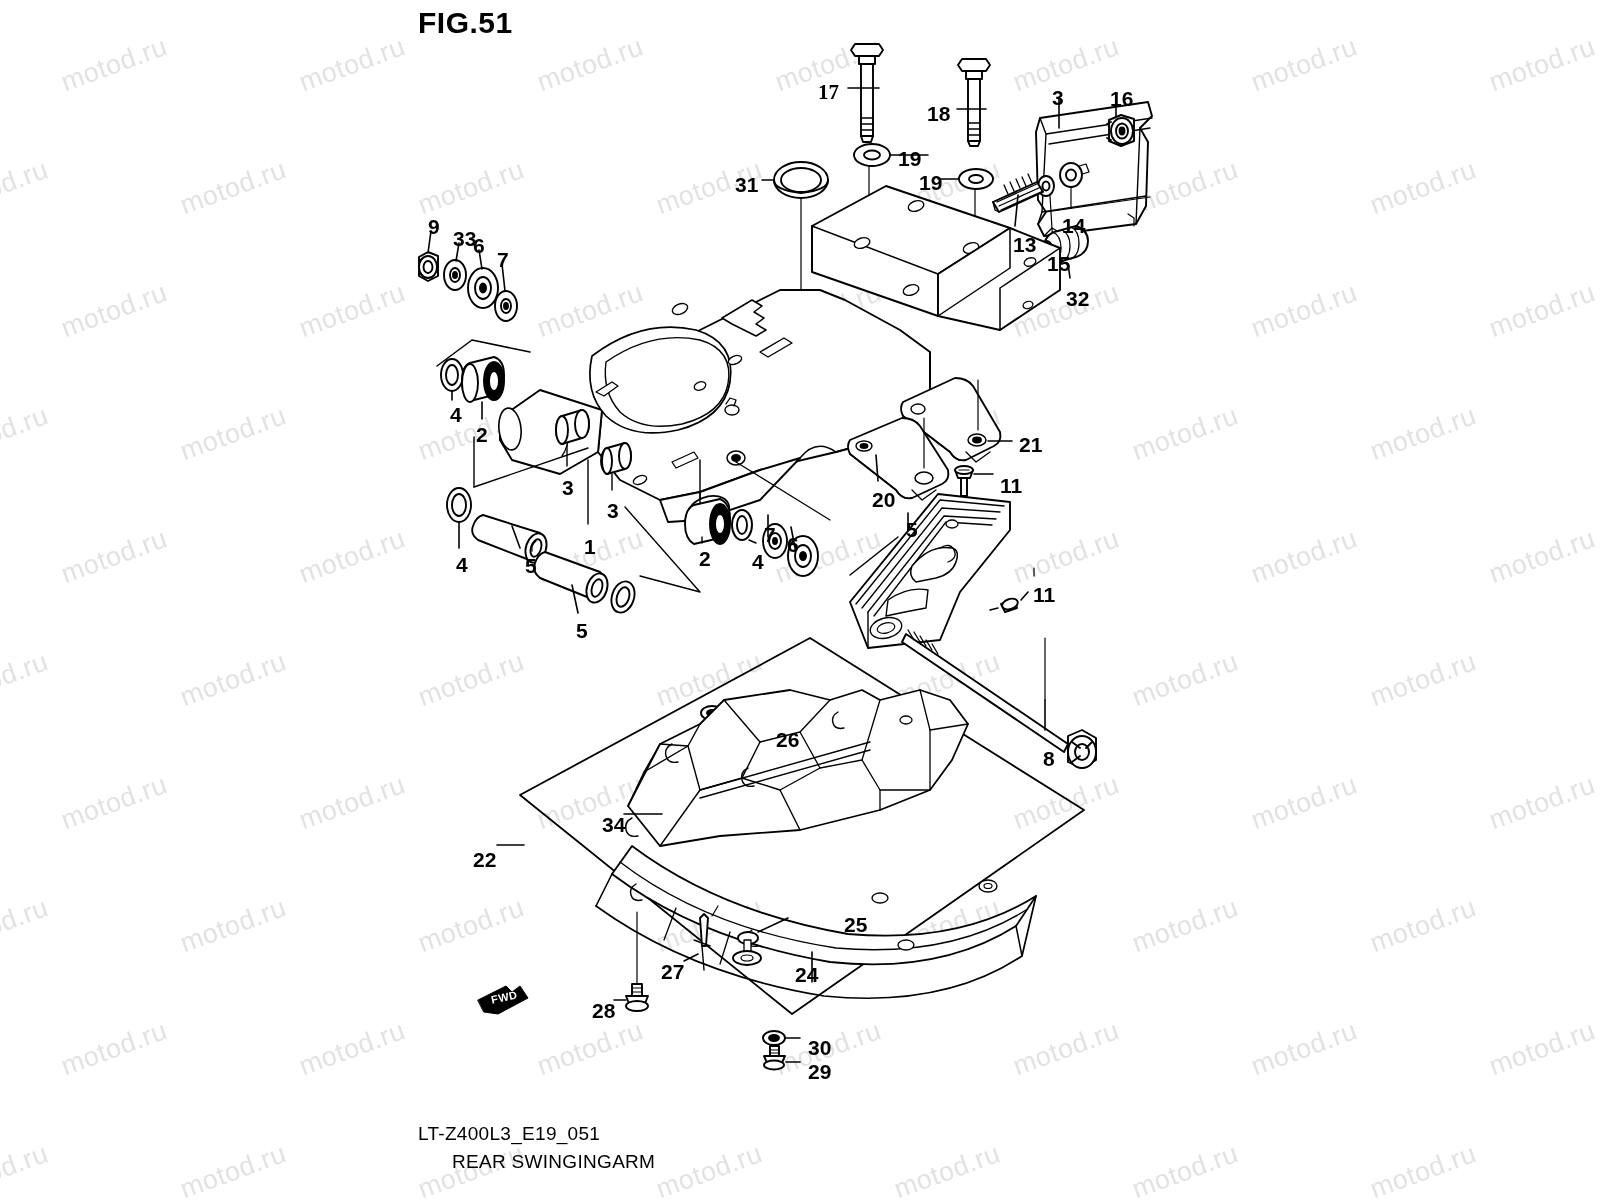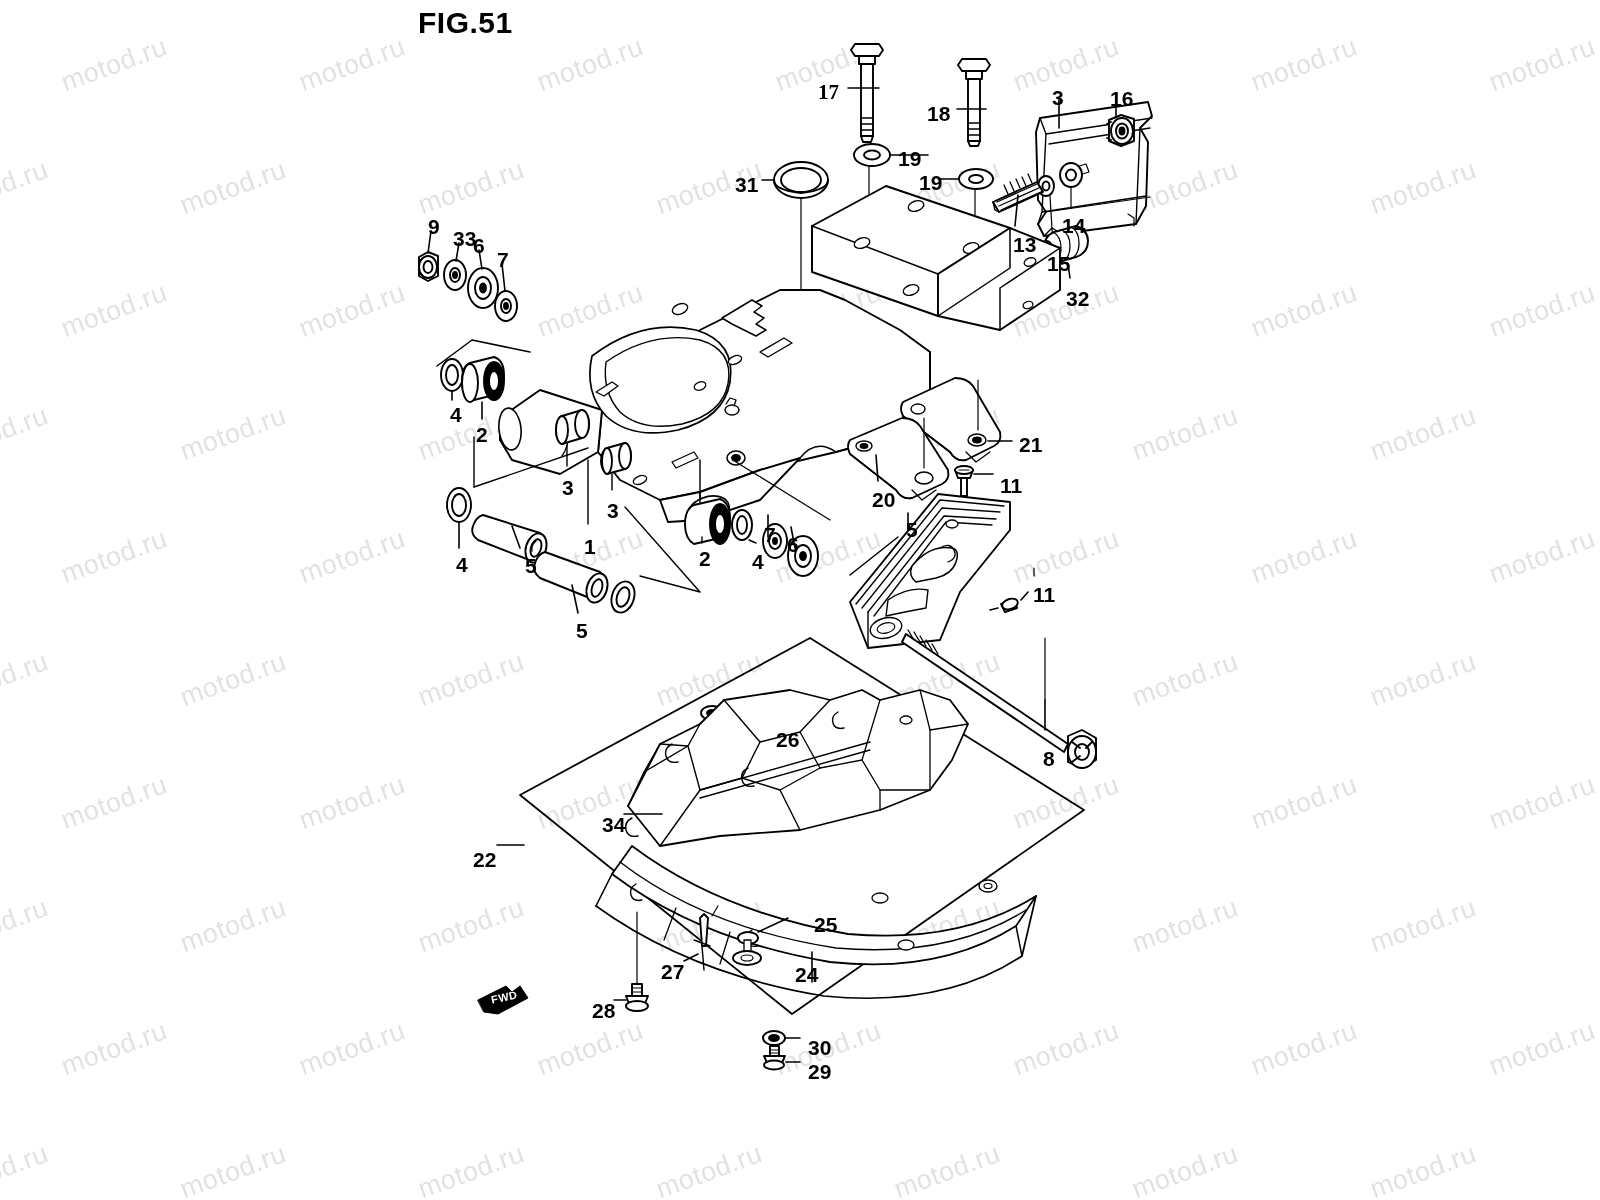--- a/index.html
+++ b/index.html
@@ -626,20 +626,24 @@
       <g>
         <path d="M478 1000 L506 986 L512 992 L520 986 L528 998 L498 1014 L484 1012 z" fill="#000" stroke="#000" stroke-width="1"></path>
       </g>
     </g>
   </svg>
 
   <div id="labels">
 
     <div id="fig-title">FIG.51</div>
 
+    <div id="caption">
+      <span class="cap-line">LT-Z400L3_E19_051</span>
+      <span class="cap-line second">REAR SWINGINGARM</span>
+    </div>
 
     <div id="fwd-marker">
       <span class="fwd-text">FWD</span>
     </div>
 
   <div class="callout" style="left: 818px; top: 82px; font-family: Liberation Serif, serif;">17</div>
       <div class="callout" style="left: 927px; top: 103px;">18</div>
       <div class="callout" style="left: 1052px; top: 87px;">3</div>
       <div class="callout" style="left: 1110px; top: 88px;">16</div>
       <div class="callout" style="left: 898px; top: 148px;">19</div>
@@ -667,20 +671,20 @@
       <div class="callout" style="left: 787px; top: 534px;">6</div>
       <div class="callout" style="left: 1019px; top: 434px;">21</div>
       <div class="callout" style="left: 872px; top: 489px;">20</div>
       <div class="callout" style="left: 1000px; top: 475px;">11</div>
       <div class="callout" style="left: 906px; top: 519px;">5</div>
       <div class="callout" style="left: 1033px; top: 584px;">11</div>
       <div class="callout" style="left: 1043px; top: 748px;">8</div>
       <div class="callout" style="left: 744px; top: 729px; margin-left: 32px;">26</div>
       <div class="callout" style="left: 602px; top: 814px;">34</div>
       <div class="callout" style="left: 473px; top: 849px;">22</div>
-      <div class="callout" style="left: 814px; top: 914px;">25</div>
+      <div class="callout" style="left: 844px; top: 914px;">25</div>
       <div class="callout" style="left: 661px; top: 961px;">27</div>
       <div class="callout" style="left: 795px; top: 964px;">24</div>
       <div class="callout" style="left: 592px; top: 1000px;">28</div>
       <div class="callout" style="left: 808px; top: 1037px;">30</div>
       <div class="callout" style="left: 808px; top: 1061px;">29</div>
     </div>
 </div>
 
 </body></html>

